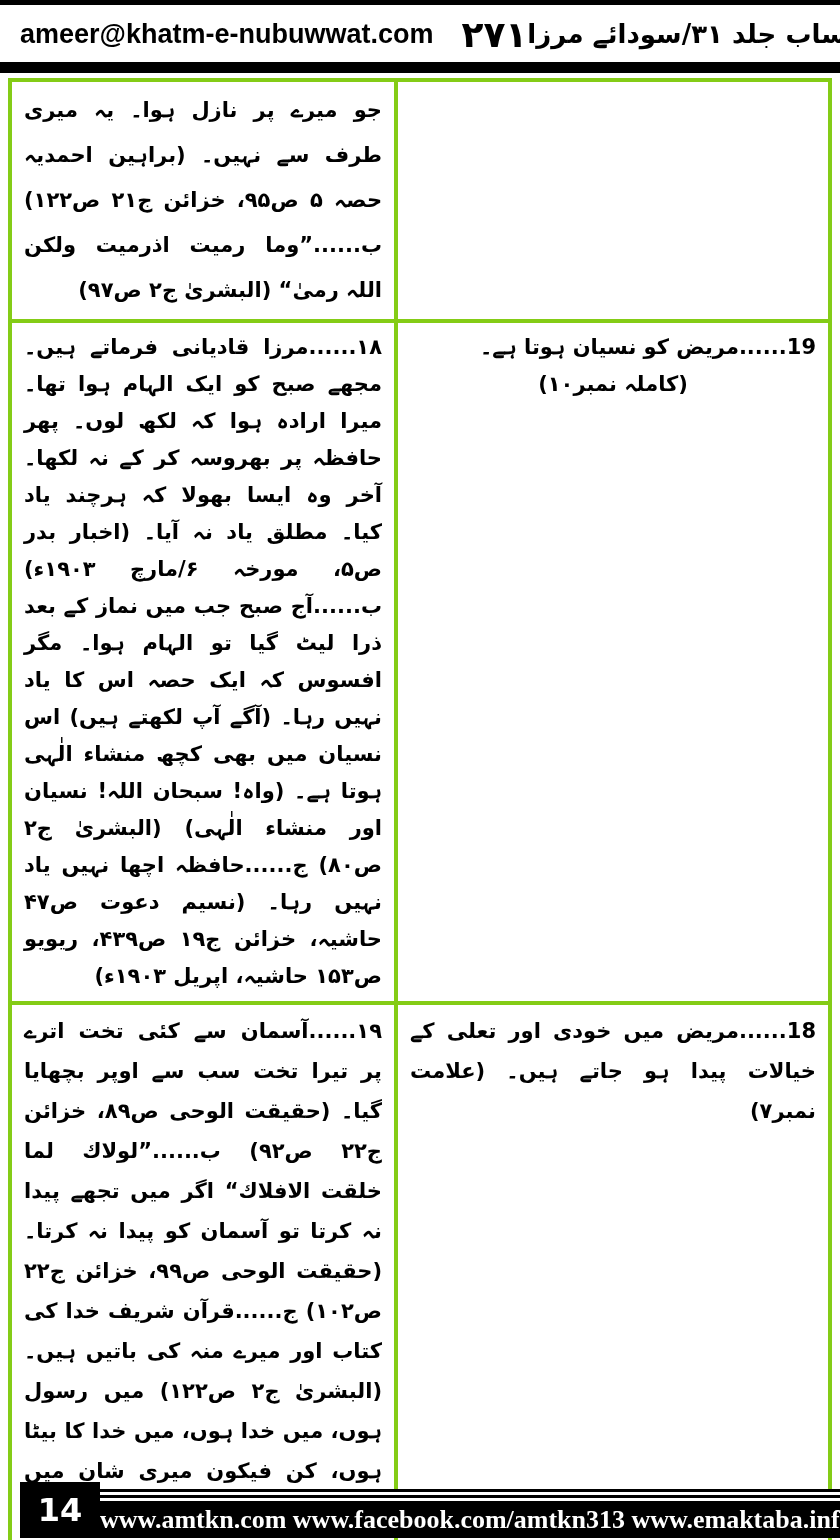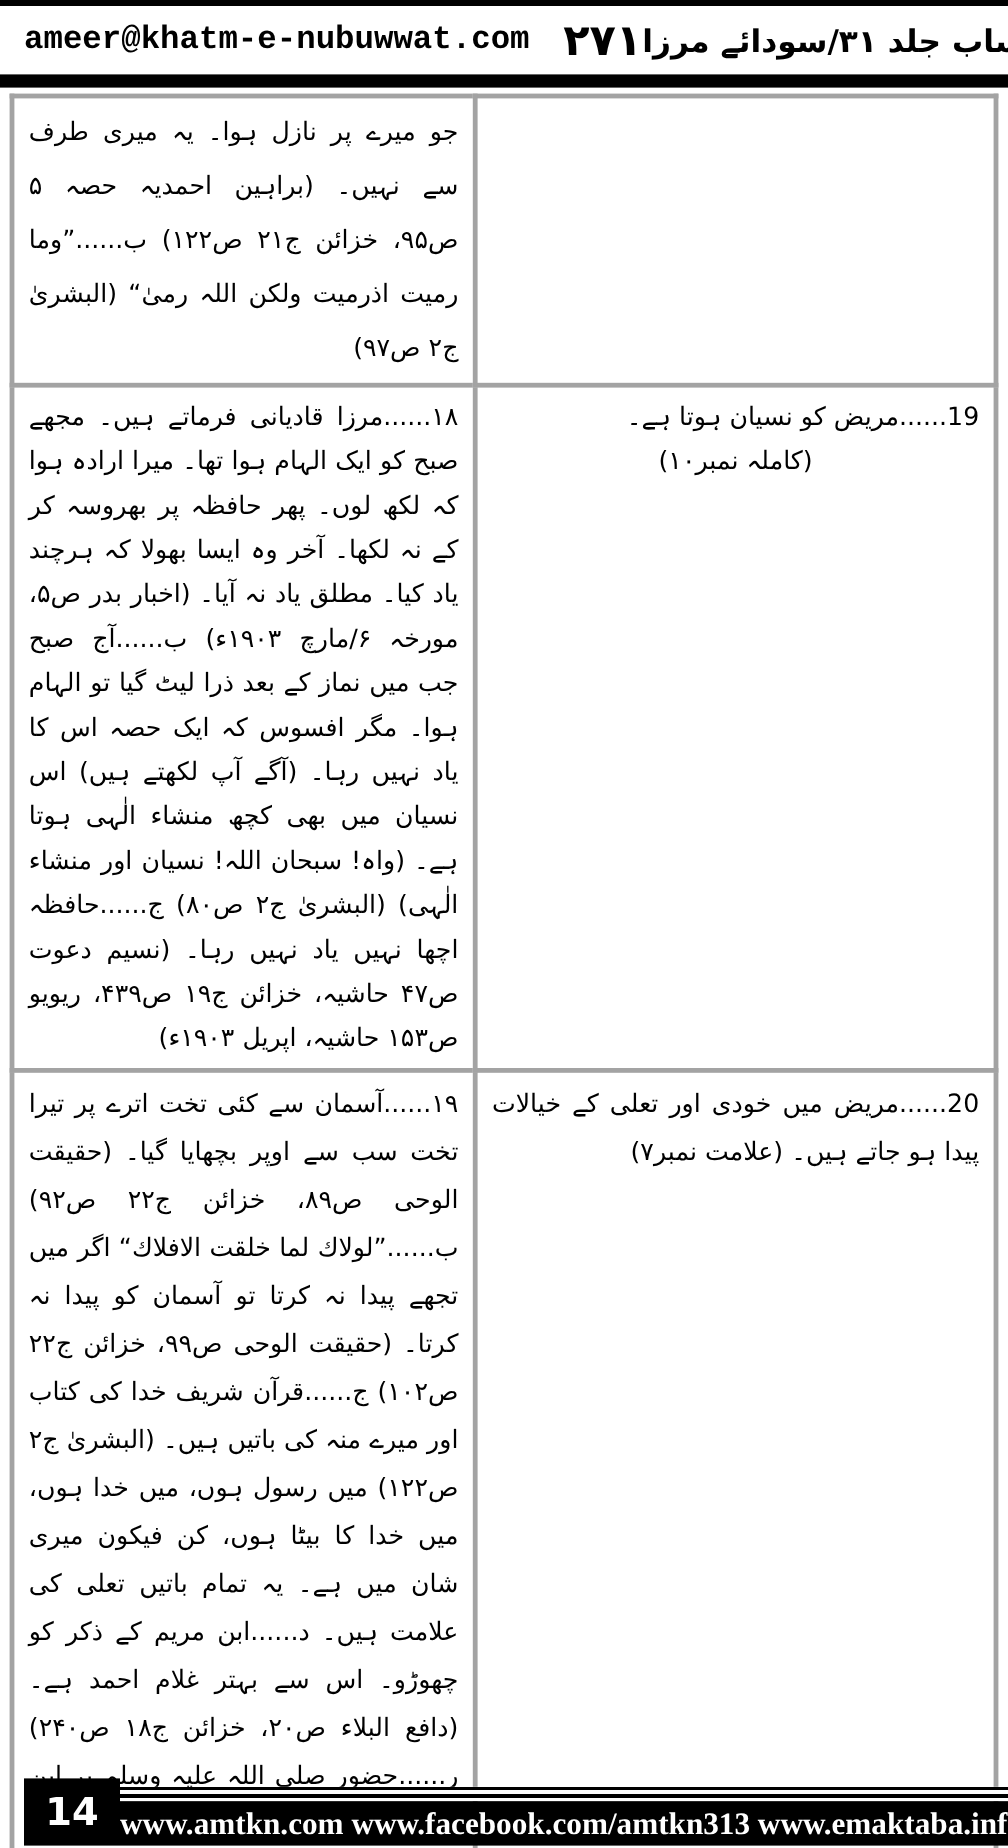--- a/index.html
+++ b/index.html
@@ -14,21 +14,21 @@
   .top-rule {
     position: absolute; top: 0; left: 0;
     width: 840px; height: 5px; background: #000;
   }
   .header {
     position: absolute; top: 8px; left: 0;
     width: 840px; height: 52px;
     display: flex; align-items: center;
   }
   .email {
-    font-family: Liberation Mono, monospace;
+    font-family: Liberation Sans, sans-serif;
     font-weight: bold; font-size: 27px;
     padding-left: 20px; white-space: nowrap;
     color: #000;
   }
   .pagenum {
     font-size: 36px; font-weight: bold;
     margin-left: 28px; color: #000;
   }
   .title {
     flex: 1; text-align: right; direction: rtl;
@@ -40,25 +40,25 @@
     width: 840px; height: 11px; background: #000;
   }
   table.content {
     position: absolute; top: 78px; left: 8px;
     width: 824px; height: 1402px;
     border-collapse: collapse;
     direction: rtl;
     table-layout: fixed;
   }
   table.content td {
-    border: 4px solid #a3a3a3;
+    border: 4px solid #84cc16;
     vertical-align: top;
     padding: 6px 12px;
     overflow: hidden;
-    font-weight: normal;
+    font-weight: bold;
     font-size: 21px;
     color: #000;
     text-align: justify;
     direction: rtl;
   }
   td.col-sym { width: 406px; }
   tr.r1 td { height: 180px; line-height: 45px; }
   tr.r2 td { height: 446px; line-height: 37px; }
   tr.r3 td { height: 598px; line-height: 40px; }
   .note-block { display: block; text-align: center; }
@@ -121,21 +121,21 @@
         <td class="col-sym">
           <span>19......مریض کو نسیان ہوتا ہے۔</span>
           <span class="note-block">(کاملہ نمبر۱۰)</span>
         </td>
         <td class="col-det">
           <span>۱۸......مرزا قادیانی فرماتے ہیں۔ مجھے صبح کو ایک الہام ہوا تھا۔ میرا ارادہ ہوا کہ لکھ لوں۔ پھر حافظہ پر بھروسہ کر کے نہ لکھا۔ آخر وہ ایسا بھولا کہ ہرچند یاد کیا۔ مطلق یاد نہ آیا۔ (اخبار بدر ص۵، مورخہ ۶/مارچ ۱۹۰۳ء) ب......آج صبح جب میں نماز کے بعد ذرا لیٹ گیا تو الہام ہوا۔ مگر افسوس کہ ایک حصہ اس کا یاد نہیں رہا۔ (آگے آپ لکھتے ہیں) اس نسیان میں بھی کچھ منشاء الٰہی ہوتا ہے۔ (واہ! سبحان اللہ! نسیان اور منشاء الٰہی) (البشریٰ ج۲ ص۸۰) ج......حافظہ اچھا نہیں یاد نہیں رہا۔ (نسیم دعوت ص۴۷ حاشیہ، خزائن ج۱۹ ص۴۳۹، ریویو ص۱۵۳ حاشیہ، اپریل ۱۹۰۳ء)</span>
         </td>
       </tr>
       <tr class="r3">
         <td class="col-sym">
-          <span>20......مریض میں خودی اور تعلی کے خیالات پیدا ہو جاتے ہیں۔</span>
+          <span>18......مریض میں خودی اور تعلی کے خیالات پیدا ہو جاتے ہیں۔</span>
           <span class="note-inline">(علامت نمبر۷)</span>
         </td>
         <td class="col-det">
           <span>۱۹......آسمان سے کئی تخت اترے پر تیرا تخت سب سے اوپر بچھایا گیا۔ (حقیقت الوحی ص۸۹، خزائن ج۲۲ ص۹۲) ب......”لولاك لما خلقت الافلاك“ اگر میں تجھے پیدا نہ کرتا تو آسمان کو پیدا نہ کرتا۔ (حقیقت الوحی ص۹۹، خزائن ج۲۲ ص۱۰۲) ج......قرآن شریف خدا کی کتاب اور میرے منہ کی باتیں ہیں۔ (البشریٰ ج۲ ص۱۲۲) میں رسول ہوں، میں خدا ہوں، میں خدا کا بیٹا ہوں، کن فیکون میری شان میں ہے۔ یہ تمام باتیں تعلی کی علامت ہیں۔ د......ابن مریم کے ذکر کو چھوڑو۔ اس سے بہتر غلام احمد ہے۔ (دافع البلاء ص۲۰، خزائن ج۱۸ ص۲۴۰) ر......حضور صلی اللہ علیہ وسلم پر ابن مریم اور دجال اور یاجوج ماجوج اور دابۃ الارض کی حقیقت کاملہ منکشف نہ ہوئی اور مجھ پر کھلے طور پر منکشف کر دی گئی۔ (ازالہ اوہام حصہ دوم ص۶۹۱، خزائن ج۳ ص۴۷۳)</span>
         </td>
       </tr>
 
     </tbody>
   </table>
 

